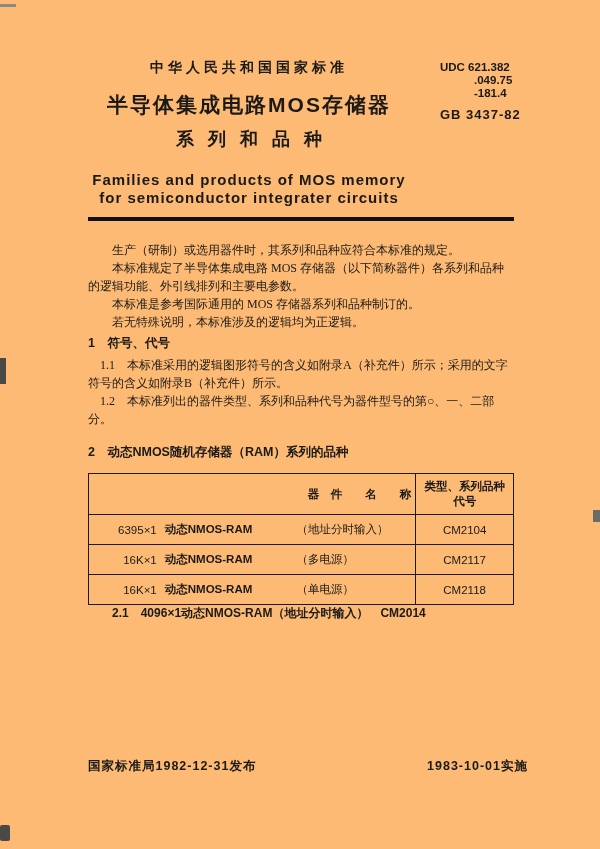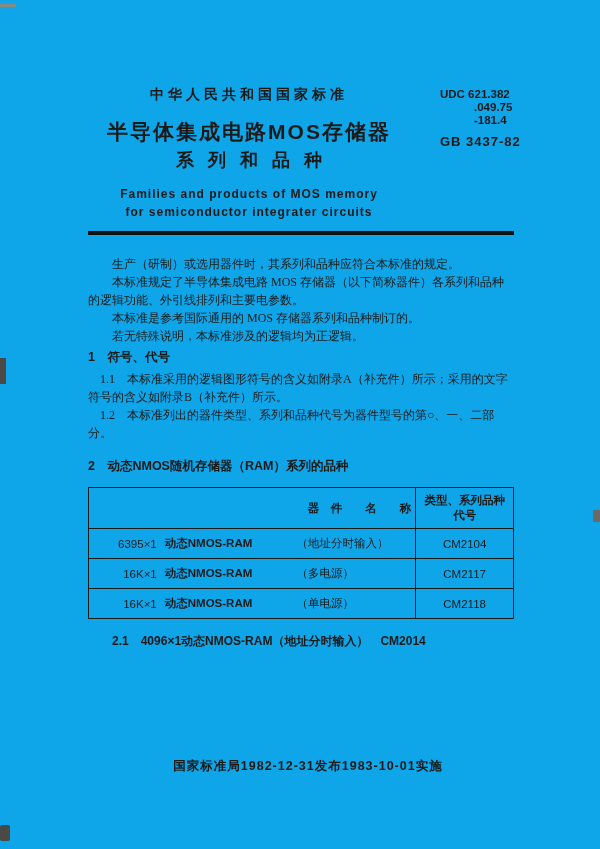--- a/index.html
+++ b/index.html
@@ -6,45 +6,45 @@
   html, body { margin: 0; padding: 0; }
   body {
     width: 600px; height: 849px;
     background: #cfcecb;
     font-family: "Liberation Serif", "DejaVu Serif", serif;
     color: #1b1a18;
   }
   .page {
     position: relative;
     width: 600px; height: 849px;
-    background: #0ea5e9;
+    background: #fdba74;
     overflow: hidden;
-    padding: 86px 86px 0 88px;
+    padding: 59px 86px 0 88px;
   }
   
   .artifact { position: absolute; background: #4a4945; }
   .artifact.tl { left: 0; top: 4px; width: 16px; height: 3px; background: #8a8984; }
   .artifact.ml { left: 0; top: 358px; width: 6px; height: 26px; }
   .artifact.bl { left: 0; bottom: 8px; width: 10px; height: 16px; border-radius: 2px; }
   .artifact.mr { right: 0; top: 510px; width: 7px; height: 12px; background: #6b6a66; }
 
   
   .head-wrap { position: relative; }
   .head-center {
     width: calc(100% - 104px);
     text-align: center;
     font-family: "Liberation Sans", "DejaVu Sans", sans-serif;
   }
   .std-header {
     font-size: 14px; font-weight: bold; letter-spacing: 4px;
     margin-bottom: 14px;
   }
-  .title-cn1 { font-size: 21px; font-weight: bold; letter-spacing: 2px; margin-bottom: 2px; }
-  .title-cn2 { font-size: 18px; font-weight: bold; letter-spacing: 14px; padding-left: 14px; margin-bottom: 13px; }
-  .title-en  { font-size: 12px; font-weight: bold; letter-spacing: 1px; line-height: 18px; }
+  .title-cn1 { font-size: 21px; font-weight: bold; letter-spacing: 2px; margin-bottom: 8px; }
+  .title-cn2 { font-size: 18px; font-weight: bold; letter-spacing: 14px; padding-left: 14px; margin-bottom: 20px; }
+  .title-en  { font-size: 15px; font-weight: bold; letter-spacing: 1px; line-height: 18px; }
 
   .ref-box {
     position: absolute; right: -36px; top: 2px;
     font-family: "Liberation Sans", "DejaVu Sans", sans-serif;
     font-weight: bold; font-size: 11.5px; line-height: 13px;
     width: 110px;
   }
   .ref-box .udc-cont { padding-left: 34px; }
   .ref-box .gb { font-size: 13px; margin-top: 8px; letter-spacing: 1px; }
 
@@ -78,28 +78,28 @@
     padding: 7px 4px;
   }
   table.products { border: 1.5px solid #1c1b19; }
   table.products th { font-weight: bold; padding: 5px 4px; }
   td.code-col, th.code-col { border-left: 1.5px solid #1c1b19; text-align: center; width: 23%; }
   td.cap { width: 17%; text-align: right; padding-right: 10px; }
   td.nm  { width: 31%; text-align: left; padding-left: 6px; font-weight: bold; margin-top: 32px; }
   td.nt  { width: 29%; text-align: left; }
   th.name-head { text-align: right; }
 
-  .sub-item { margin-top: 14px; font-size: 12px; text-indent: 2em; font-weight: bold;
+  .sub-item { font-size: 12px; text-indent: 2em; font-weight: bold;
               font-family: "Liberation Sans", "DejaVu Sans", sans-serif; }
 
   
   .footer {
     position: absolute;
     left: 88px; right: 72px; bottom: 74px;
-    display: flex; justify-content: center;
+    display: flex; justify-content: space-between;
     font-family: "Liberation Sans", "DejaVu Sans", sans-serif;
     font-weight: bold; font-size: 12.5px; letter-spacing: 1px;
   }
 </style>
 </head>
 <body>
 
 <div class="page">
 
   <div class="artifact tl"></div>

